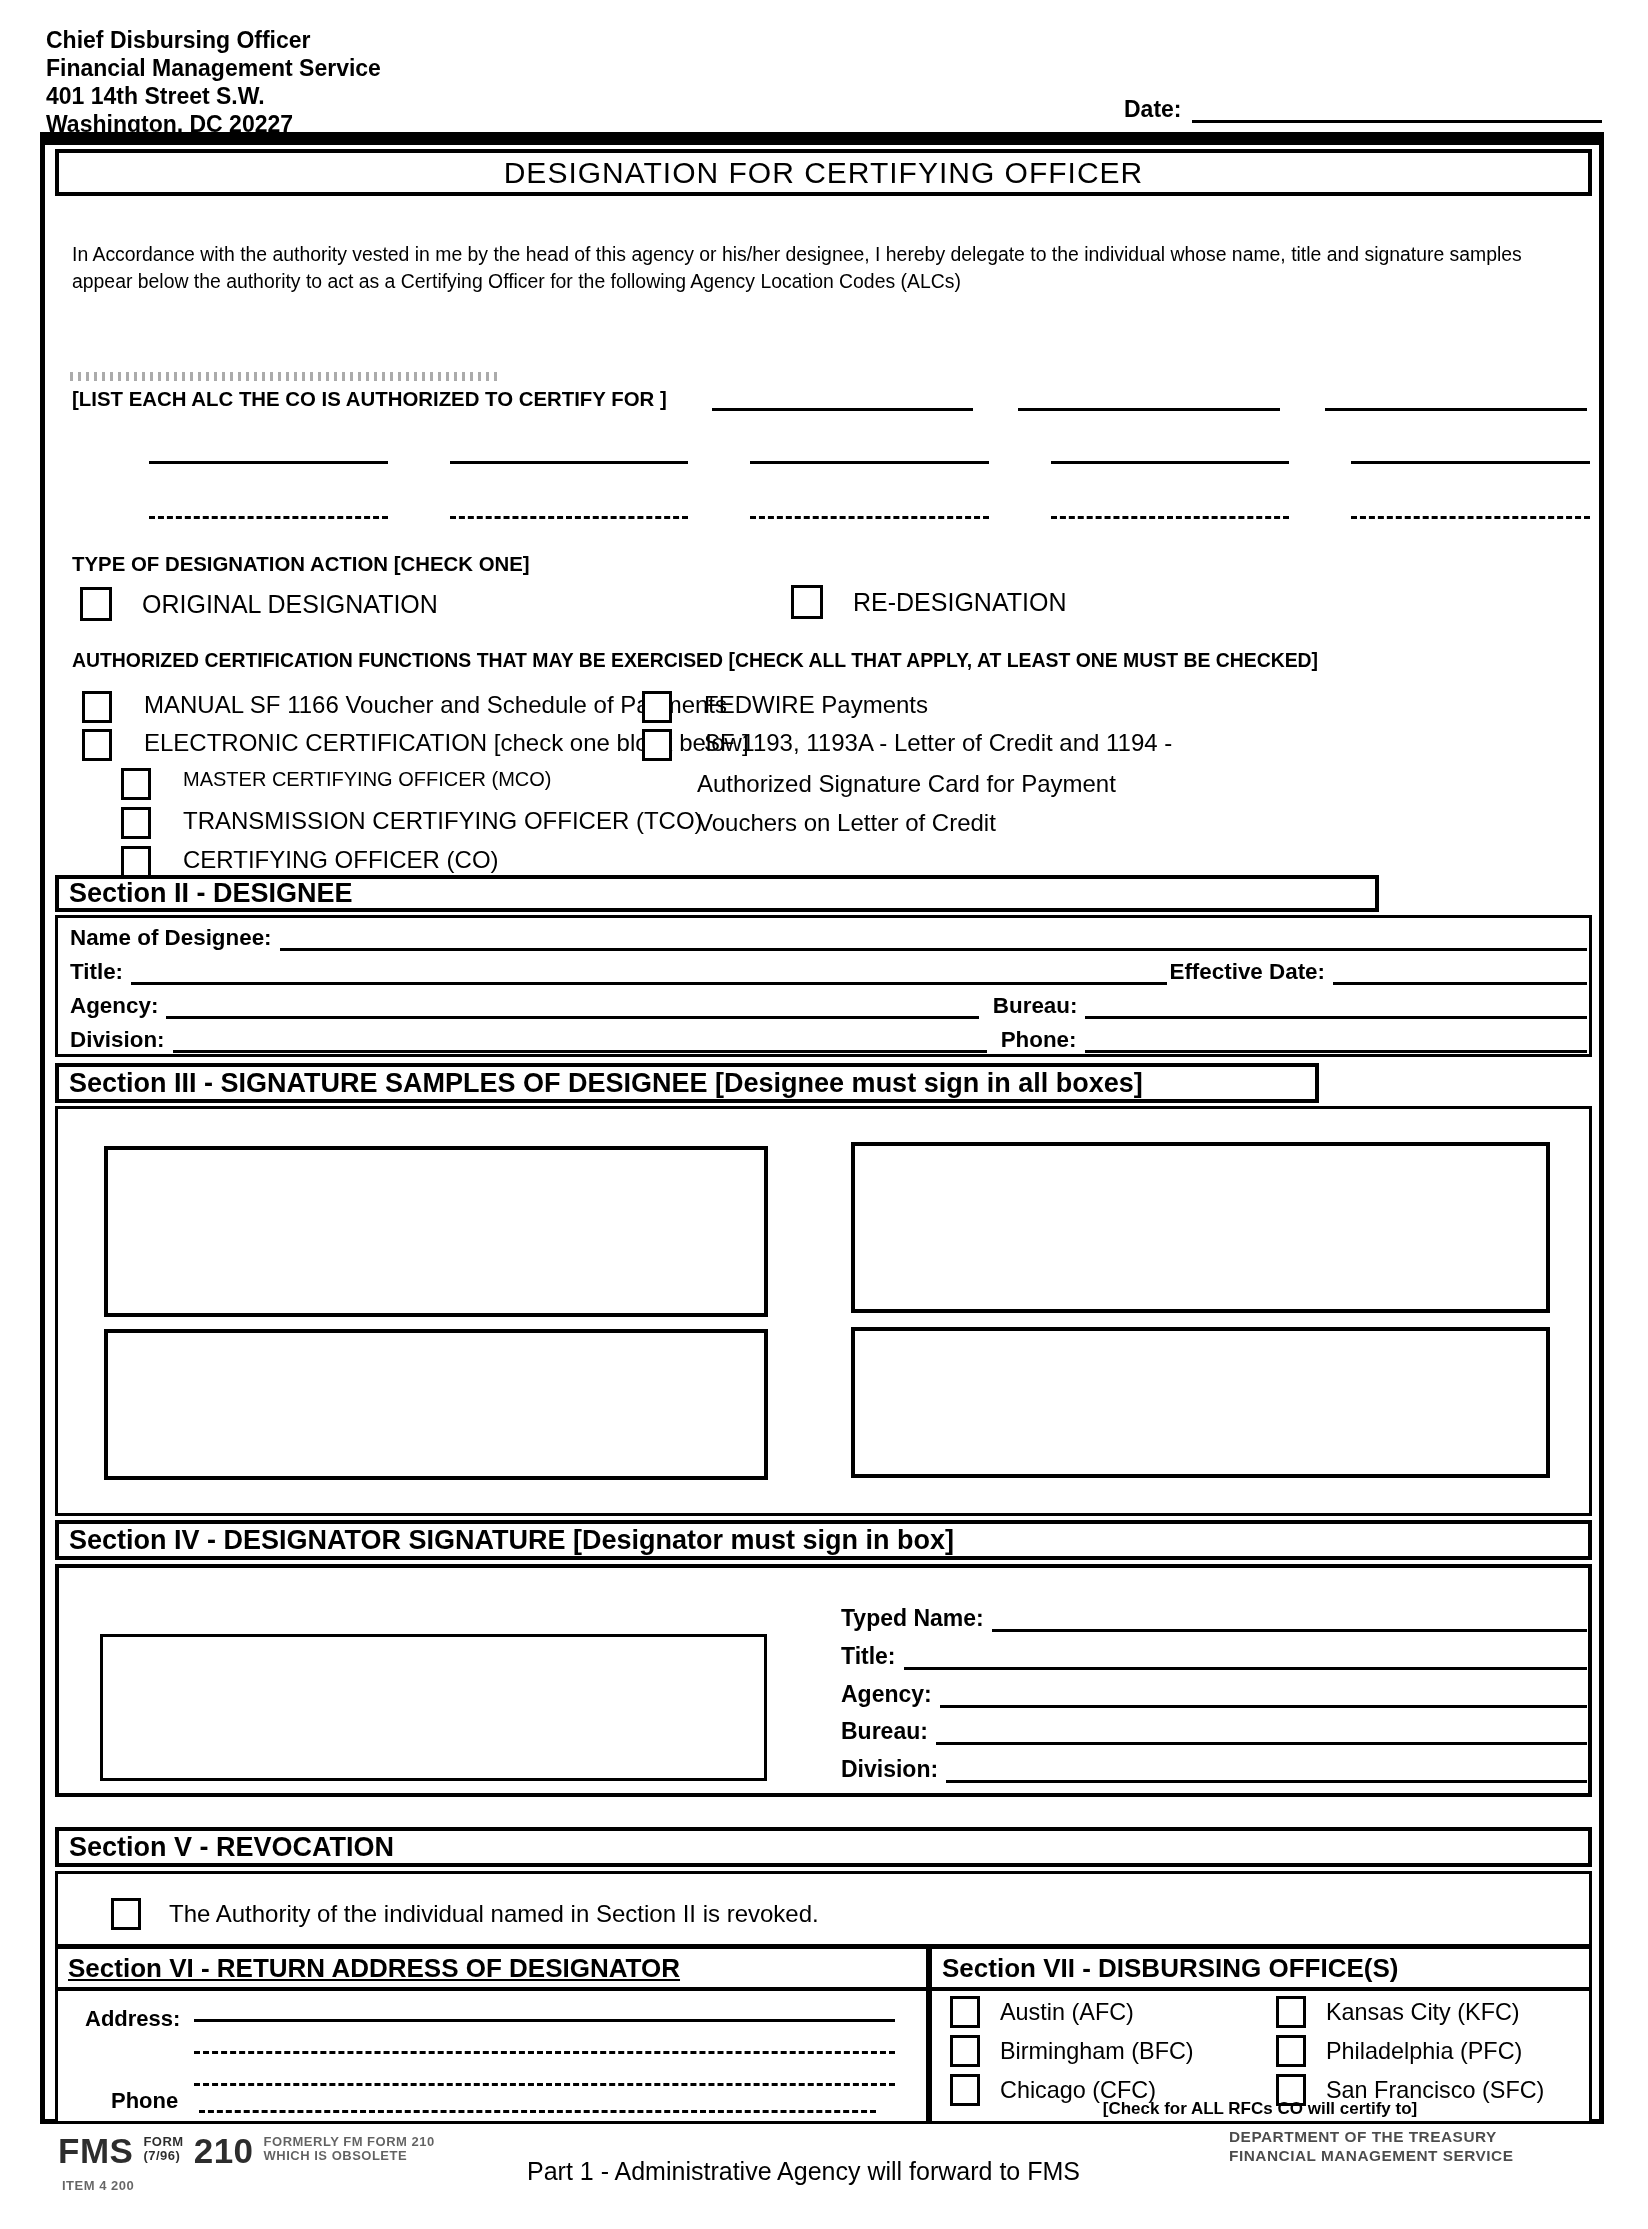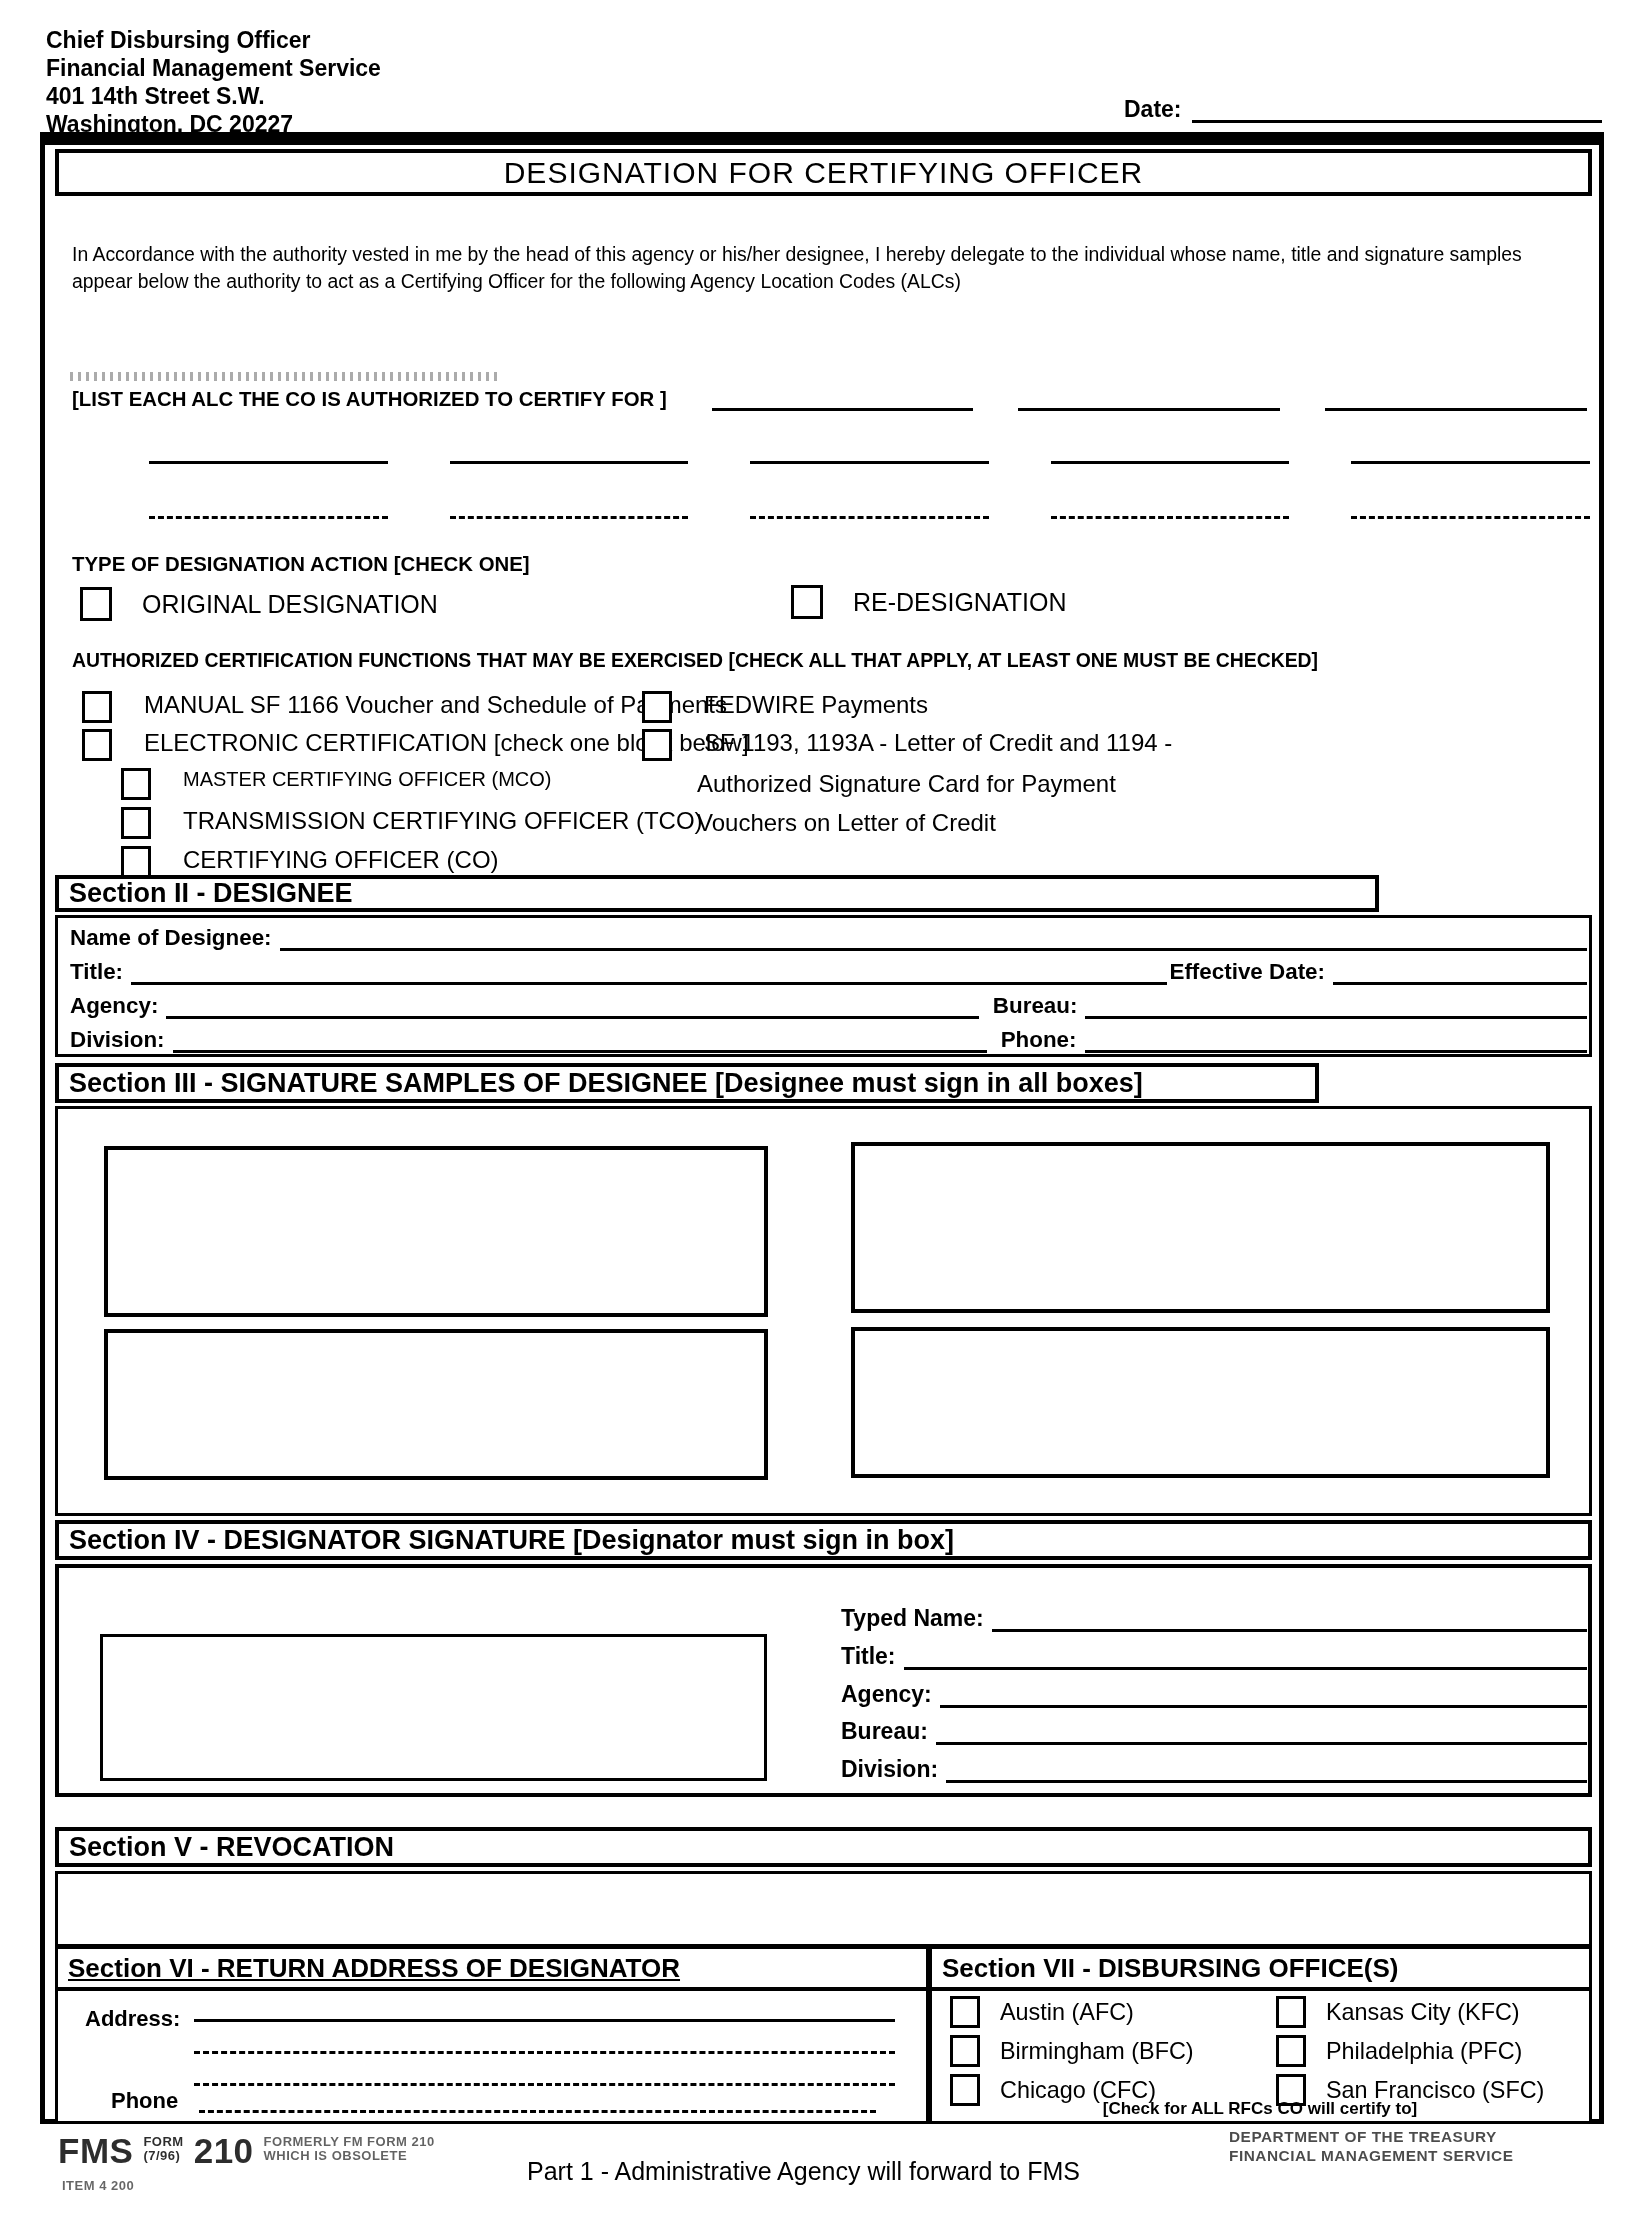--- a/index.html
+++ b/index.html
@@ -172,20 +172,24 @@
     <span class="lbl" style="font-size:23px;">Bureau:</span>
     <span class="wl" style="flex:1;margin-left:8px;"></span>
   </div>
   <div class="abs fieldrow" style="left:841px;top:1751px;width:746px;height:32px;">
     <span class="lbl" style="font-size:23px;">Division:</span>
     <span class="wl" style="flex:1;margin-left:8px;"></span>
   </div>
 
   <div class="abs hdrbar" style="left:55px;top:1827px;width:1537px;height:40px;font-size:27px;border-width:4px;">Section V - REVOCATION</div>
   <div class="abs bdr" style="left:55px;top:1871px;width:1537px;height:76px;"></div>
+  <div class="abs optrow" style="left:111px;top:1898px;gap:28px;">
+    <span class="cb sm"></span>
+    <span style="font-size:24px;">The Authority of the individual named in Section II is revoked.</span>
+  </div>
 
   <div class="abs bdr" style="left:55px;top:1946px;width:874px;height:178px;">
     <div class="hdrbar" style="border:none;border-bottom:4px solid #000;height:42px;font-size:26px;text-decoration:underline;">Section VI - RETURN ADDRESS OF DESIGNATOR</div>
   </div>
   <div class="abs bdr" style="left:928px;top:1946px;width:664px;height:178px;border-left-width:4px;">
     <div class="hdrbar" style="border:none;border-bottom:4px solid #000;height:42px;font-size:26px;">Section VII - DISBURSING OFFICE(S)</div>
   </div>
 
   <div class="abs" style="left:85px;top:1994px;font-weight:bold;font-size:22px;margin-top:12px;">Address:</div>
   <div class="abs wl" style="left:194px;top:2018px;width:701px;"></div>

